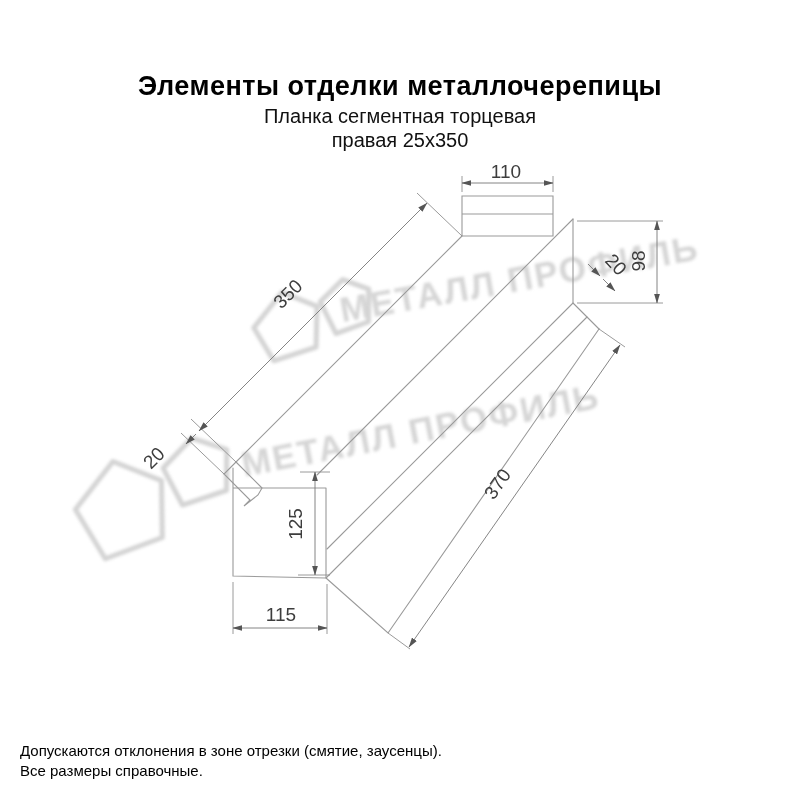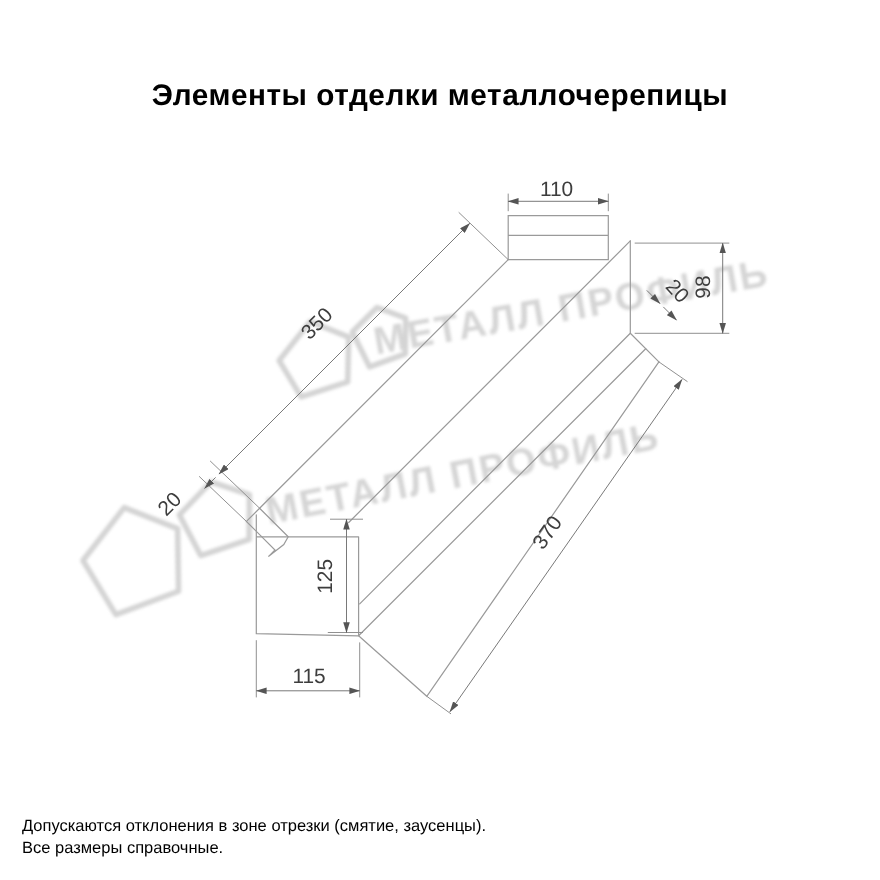--- a/index.html
+++ b/index.html
@@ -21,20 +21,24 @@
          fill:#cbcbcb;letter-spacing:2px;}
   .wmlogo{stroke:#c9c9c9;stroke-width:5;fill:none;stroke-linejoin:round;}
 </style>
 </head>
 <body>
 
 <div id="page">
 
   <div id="title">Элементы отделки металлочерепицы</div>
 
+  <div id="subtitle">
+    <div>Планка сегментная торцевая</div>
+    <div>правая 25х350</div>
+  </div>
 
   <svg width="800" height="800" viewBox="0 0 800 800">
     <defs>
       <marker id="arr" viewBox="0 0 10 6" refX="9.5" refY="3" markerWidth="11" markerHeight="7" orient="auto-start-reverse">
         <path d="M0,0 L10,3 L0,6 Z" fill="#555"></path>
       </marker>
       <filter id="wmblur" x="-20%" y="-20%" width="140%" height="140%">
         <feGaussianBlur stdDeviation="1.6"></feGaussianBlur>
       </filter>
     </defs>

